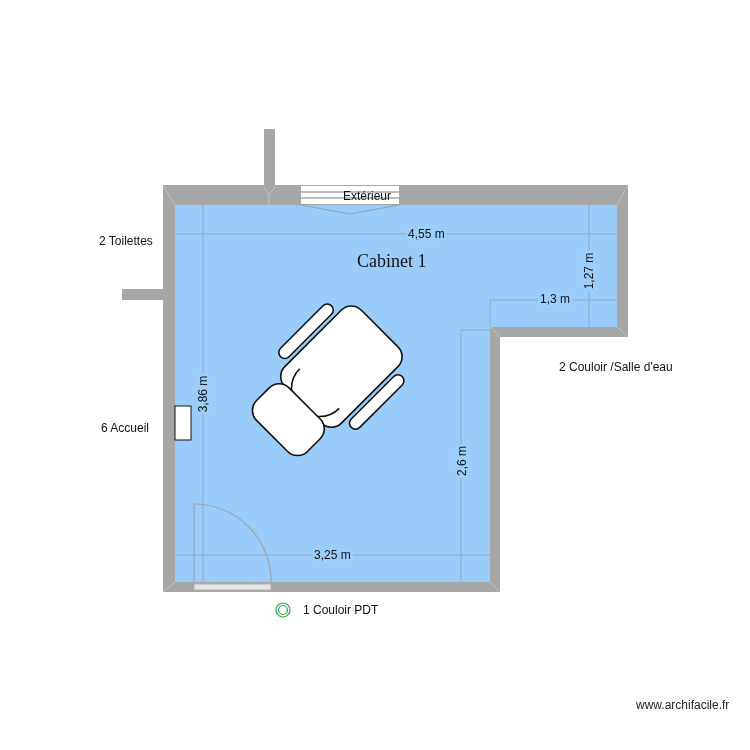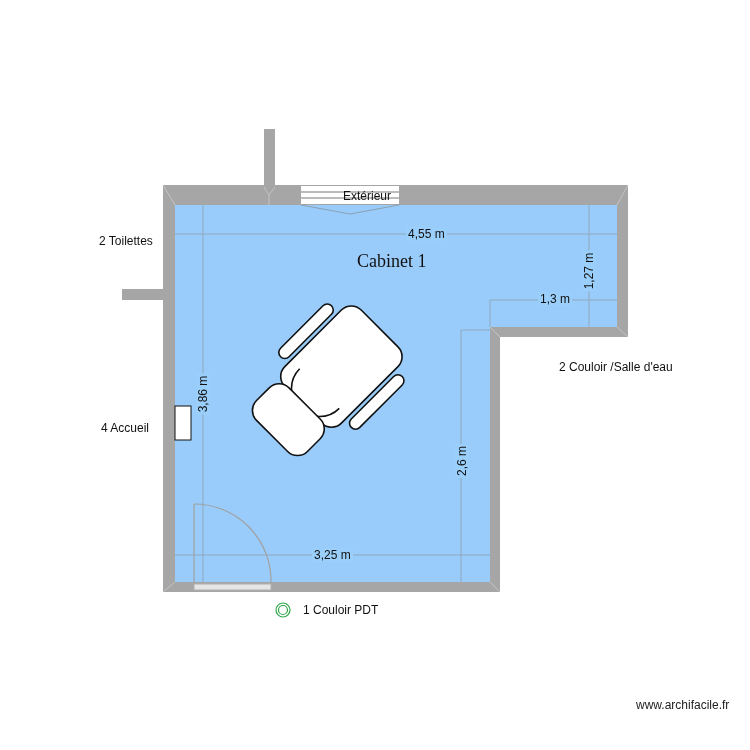--- a/index.html
+++ b/index.html
@@ -81,21 +81,21 @@
   </g>
 
   <g>
     <circle cx="283" cy="610" r="7" fill="none" stroke="#2ea84a" stroke-width="1.2"></circle>
     <circle cx="283" cy="610" r="4.5" fill="none" stroke="#2ea84a" stroke-width="1.2"></circle>
   </g>
 </svg>
 
 <div class="lbl" style="left:343px;top:157px;margin-top:32px;">Extérieur</div>
 <div class="lbl" style="left:99px;top:234px;">2 Toilettes</div>
-<div class="lbl" style="left:101px;top:421px;">4 Accueil</div>
+<div class="lbl" style="left:101px;top:421px;">6 Accueil</div>
 <div class="lbl" style="left:537px;top:360px;margin-left:22px;">2 Couloir /Salle d'eau</div>
 <div class="lbl" style="left:303px;top:603px;">1 Couloir PDT</div>
 
 <div class="room-title" style="left:357px;top:251px;">Cabinet 1</div>
 
 <div class="dim" style="left:376px;top:227px;margin-left:30px;">4,55 m</div>
 <div class="dim v" style="left:183px;top:387px;">3,86 m</div>
 <div class="dim v" style="left:569px;top:264px;">1,27 m</div>
 <div class="dim" style="left:538px;top:292px;">1,3 m</div>
 <div class="dim v" style="left:445px;top:454px;">2,6 m</div>

